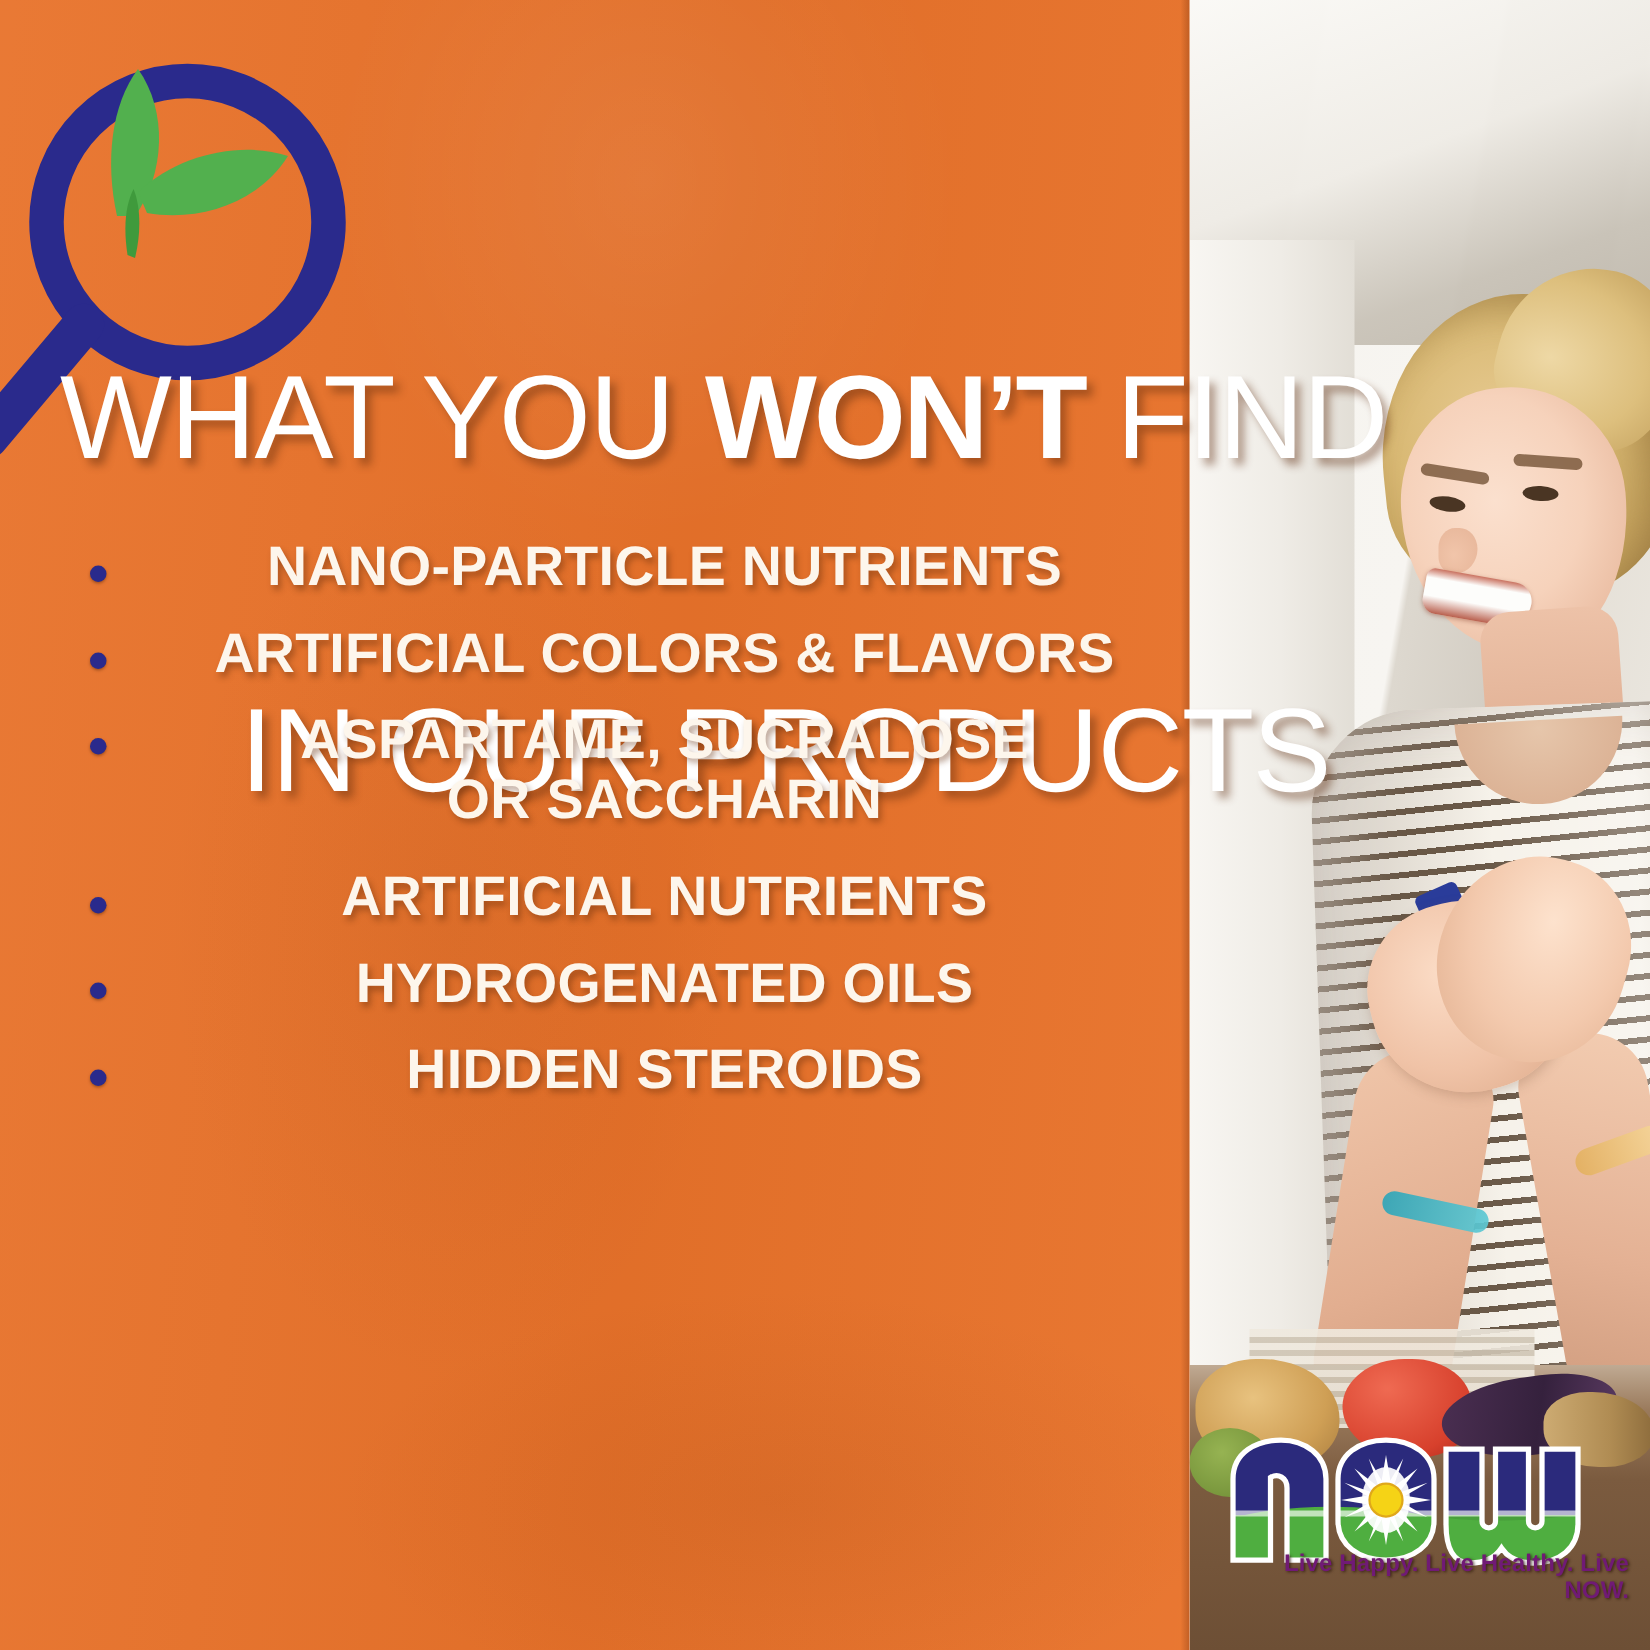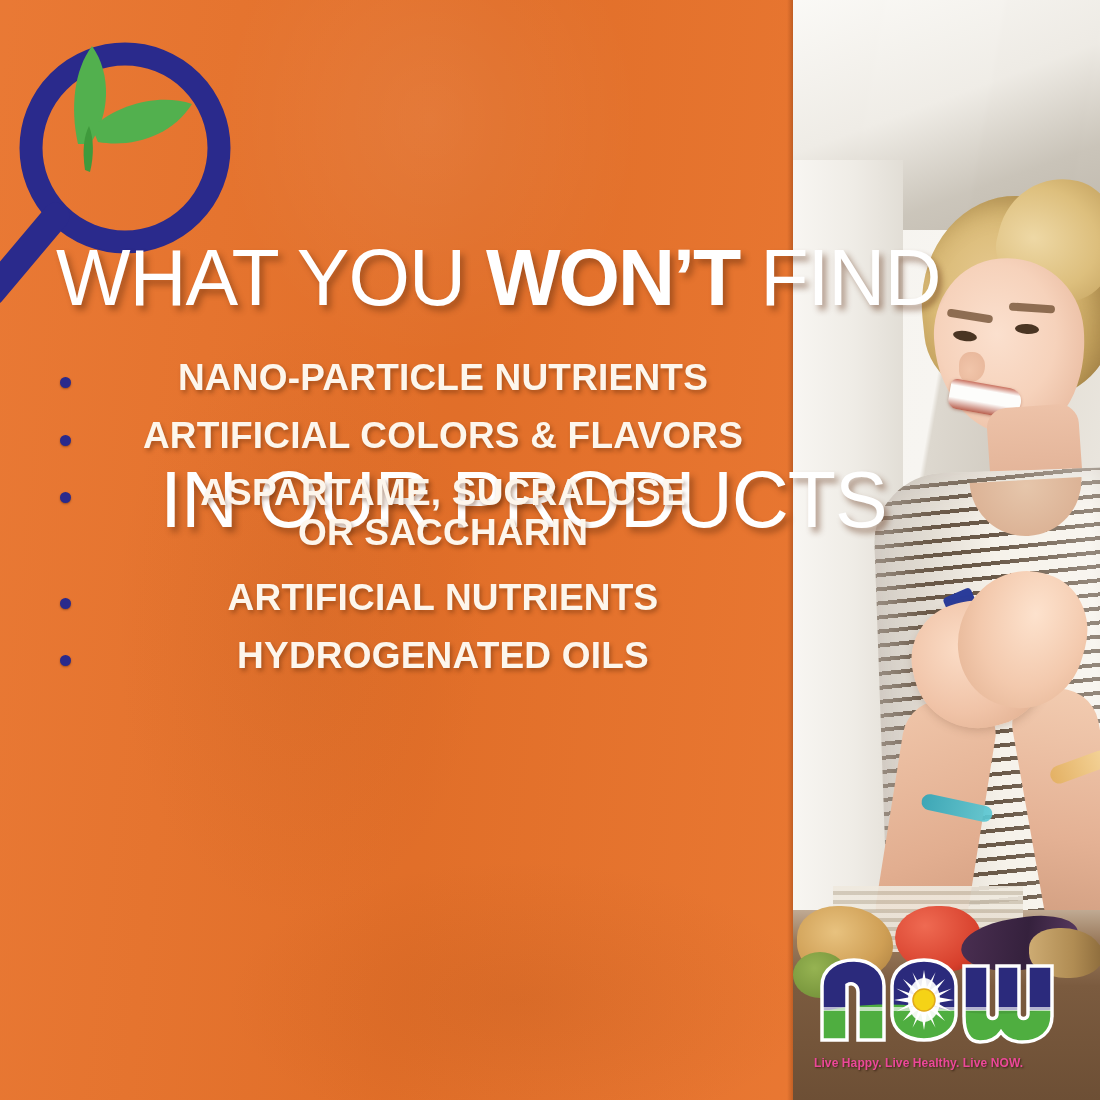--- a/index.html
+++ b/index.html
@@ -201,21 +201,21 @@
     position:absolute;left:0;top:92px;width:1060px;
     color:#ffffff;
     font-weight:400;
     font-size:79px;
     line-height:.94;
     letter-spacing:-1px;
     text-shadow:4px 5px 6px rgba(90,40,10,.45);
     white-space:pre;
     z-index:5;
   }
-  .hl1{display:block;padding-left:56px;}
+  .hl1{display:block;padding-left:40px;}
   .hl2{display:block;padding-left:160px;}
   .hl-strong{font-weight:700;letter-spacing:-2px;}
 
   
   .bullets{
     position:absolute;left:54px;top:358px;width:740px;
     z-index:5;
     list-style:none;margin:0;padding:0;
   }
   .bullet{
@@ -238,22 +238,22 @@
     background:#2a2a8c;
     box-shadow:0 1px 2px rgba(90,40,10,.5);
   }
 
   
   .logo{
     position:absolute;right:14px;bottom:30px;width:272px;height:118px;z-index:6;
   }
   .logo-tag{
     position:absolute;left:0;bottom:0;width:100%;
-    text-align:left;color:#ec4899;
-    font-size:12px;font-weight:700;letter-spacing:.1px;
+    text-align:right;color:#701a75;
+    font-size:16px;font-weight:700;letter-spacing:.1px;
     text-shadow:1px 1px 2px rgba(40,20,10,.75);
   }
 </style>
 </head>
 <body>
 
 <div class="poster">
 
   <div class="photo">
     <div class="photo-wall"></div>
@@ -319,20 +319,21 @@
     <span class="hl2">IN OUR PRODUCTS</span>
   </div>
 
   <ul class="bullets">
     <li class="bullet"><span class="dot"></span><span>NANO-PARTICLE NUTRIENTS</span></li>
     <li class="bullet"><span class="dot"></span><span>ARTIFICIAL COLORS &amp; FLAVORS</span></li>
     <li class="bullet two-line"><span class="dot"></span><span>ASPARTAME, SUCRALOSE
 OR SACCHARIN</span></li>
     <li class="bullet"><span class="dot"></span><span>ARTIFICIAL NUTRIENTS</span></li>
     <li class="bullet"><span class="dot"></span><span>HYDROGENATED OILS</span></li>
+    <li class="bullet"><span class="dot"></span><span>HIDDEN STEROIDS</span></li>
   </ul>
 
   <div class="logo">
     <svg width="272" height="96" viewBox="0 0 272 96" xmlns="http://www.w3.org/2000/svg">
       <defs>
         <clipPath id="nowclip">
           <path d="M8 34 C8 16 24 8 40 8 C56 8 70 18 70 34 L70 88 L44 88 L44 40 C44 33 38 30 33 33 L33 88 L8 88 Z
                    M78 34 C78 18 92 8 110 8 C128 8 142 18 142 34 L142 62 C142 78 128 88 110 88 C92 88 78 78 78 62 Z
                    M150 14 L174 14 L174 62 C174 68 183 68 183 62 L183 14 L205 14 L205 62 C205 68 214 68 214 62 L214 14 L238 14 L238 64 C238 80 226 90 208 90 C198 90 191 86 187 80 C183 86 176 90 166 90 C155 90 150 80 150 64 Z"></path>
         </clipPath>

